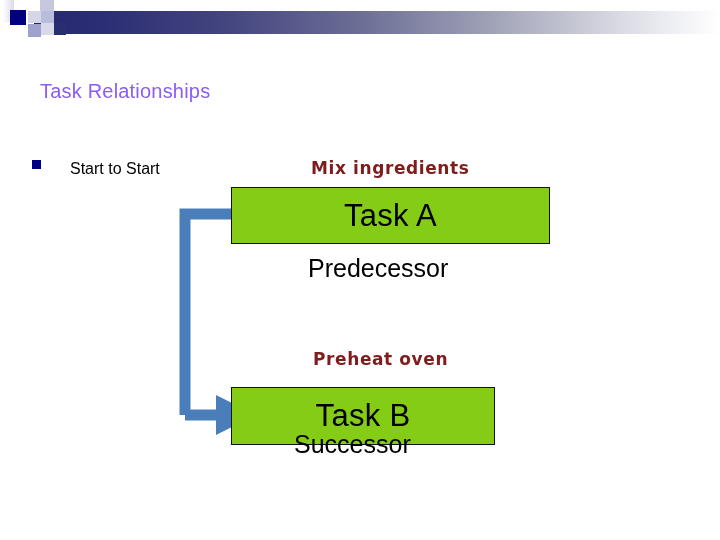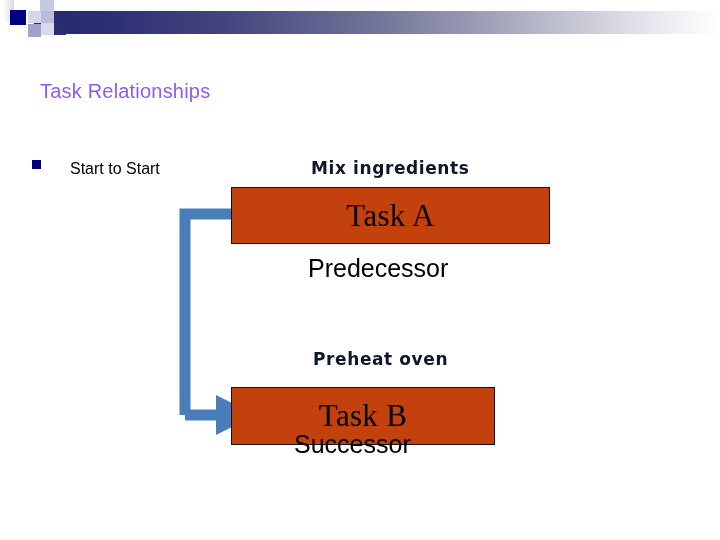--- a/index.html
+++ b/index.html
@@ -90,39 +90,38 @@
   #diagram {
     position: absolute;
     left: 0;
     top: 0;
     width: 720px;
     height: 540px;
   }
 
   .red-label {
     position: absolute;
-    color: #0f172a;
+    color: #7f1d1d;
     font-family: "DejaVu Sans", sans-serif;
     font-weight: bold;
     font-size: 17px;
     letter-spacing: 0.6px;
     white-space: nowrap;
   }
   #label-mix  { left: 311px; top: 158px; }
   #label-preheat { left: 313px; top: 349px; }
 
   .task-box {
     position: absolute;
-    background: #c2410c;
+    background: #84cc16;
     border: 1.5px solid #111111;
     box-sizing: border-box;
     display: flex;
     align-items: center;
     justify-content: center;
-    font-family: Liberation Serif, serif;
   }
   .task-box span {
     font-size: 31px;
     color: #000000;
     letter-spacing: 0.3px;
   }
   #task-a-box { left: 231px; top: 187px; width: 319px; height: 57px; }
   #task-b-box { left: 231px; top: 387px; width: 264px; height: 58px; justify-content: center; }
 
   .role-label {

